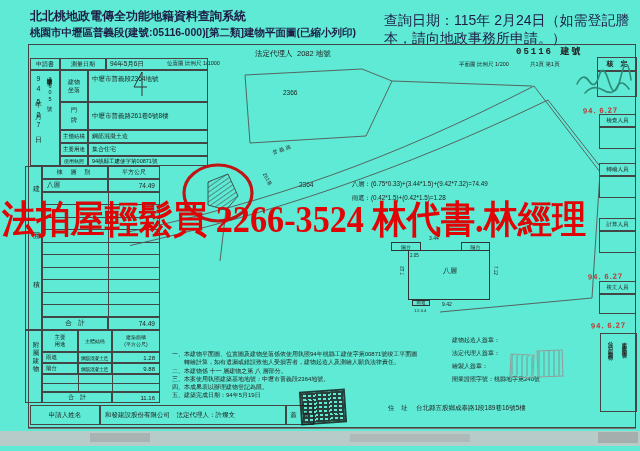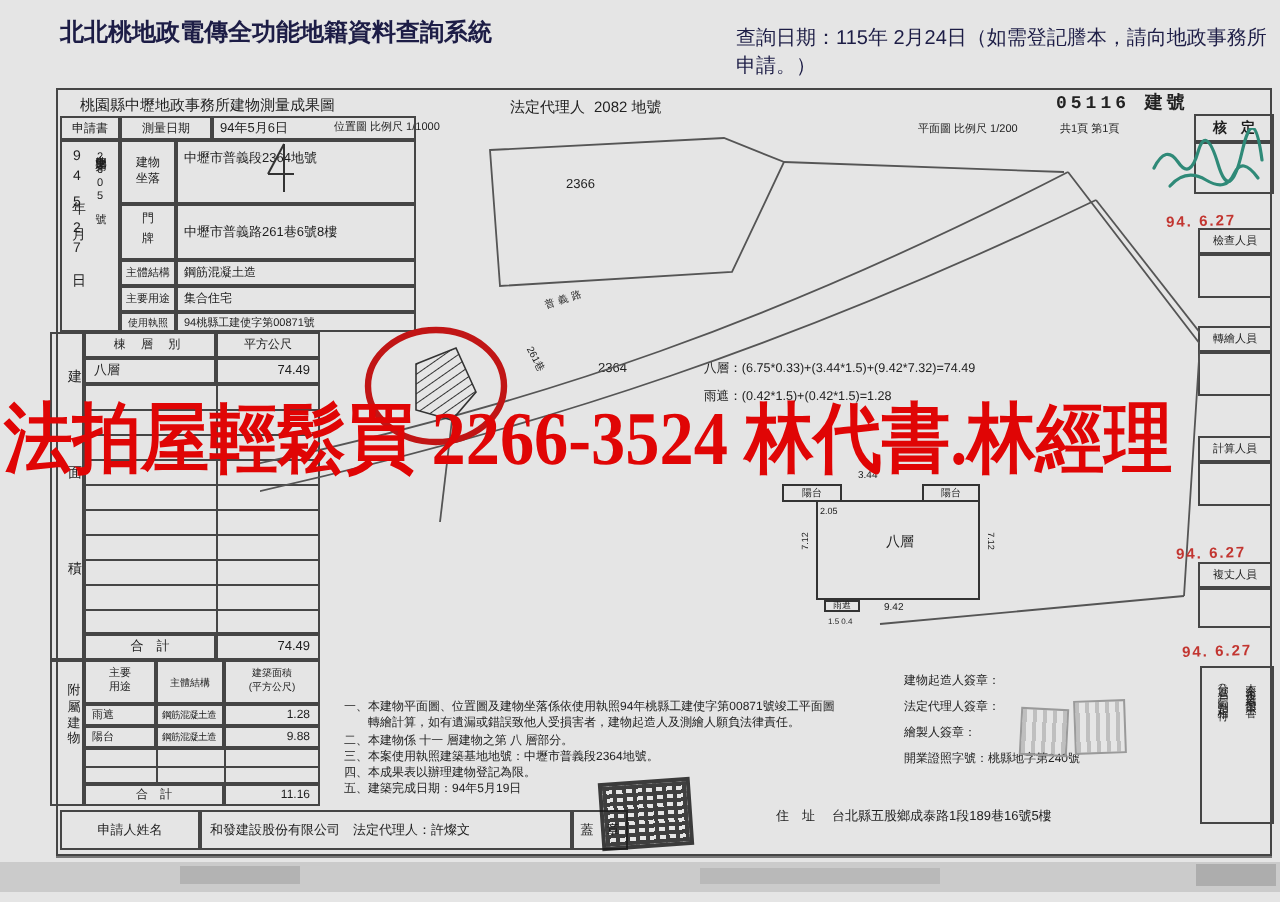--- a/index.html
+++ b/index.html
@@ -1,16 +1,16 @@
 <!DOCTYPE html>
 <html><head>
 <meta charset="utf-8">
 <style>
   html,body{margin:0;padding:0;background:#fff;}
-  #page{position:relative;width:640px;height:451px;background:#e5e5e5;overflow:hidden;
+  #page{position:relative;width:640px;height:451px;background:#5eead4;overflow:hidden;
         font-family:"Liberation Sans","DejaVu Sans",sans-serif;color:#1d1d1d;}
   .abs{position:absolute;}
   .bx{position:absolute;border:1px solid #454545;box-sizing:border-box;}
   .cellc{display:flex;align-items:center;justify-content:center;text-align:center;}
   .celll{display:flex;align-items:center;}
   .cellr{display:flex;align-items:center;justify-content:flex-end;}
   .prel{white-space:pre-line;}
   .vert{writing-mode:vertical-rl;text-orientation:upright;}
   .navy{color:#1d1d46;}
   .scan{color:#222;}
@@ -28,28 +28,28 @@
                         repeating-linear-gradient(90deg,#1b1b1b 0 2px,transparent 2px 5px);}
   .emptyrows{position:absolute;background:repeating-linear-gradient(to bottom,transparent 0 11.5px,#454545 11.5px 12.5px);}
   #grayband{position:absolute;left:0;top:431px;width:640px;height:15px;background:#c7c7c7;opacity:.85;z-index:2;}
 </style>
 </head>
 <body>
 
 <div id="page">
 
   <div class="abs navy" style="left:30px;top:8px;font-size:12px;font-weight:bold;">北北桃地政電傳全功能地籍資料查詢系統</div>
-  <div class="abs navy" style="left:368px;top:12px;font-size:10px;">查詢日期：115年 2月24日（如需登記謄本，請向地政事務所申請。）</div>
+  <div class="abs navy" style="left:384px;top:12px;font-size:14px;">查詢日期：115年 2月24日（如需登記謄本，請向地政事務所申請。）</div>
+  <div class="abs navy" style="left:30px;top:26px;font-size:10.5px;font-weight:bold;">桃園市中壢區普義段(建號:05116-000)[第二類]建物平面圖(已縮小列印)</div>
 
   <div class="bx" style="left:28px;top:44px;width:608px;height:384px;border-width:1px;"></div>
 
-  <div class="abs scan" style="left:40px;top:48px;font-size:7.5px;">桃園縣中壢地政事務所建物測量成果圖</div>
   <div class="abs scan" style="left:255px;top:49px;font-size:7.5px;">法定代理人</div>
   <div class="abs scan" style="left:297px;top:49px;font-size:7.5px;">2082 地號</div>
-  <div class="abs scan" style="left:528px;top:45px;font-size:9px;font-weight:bold;letter-spacing:2px;font-family:'Liberation Mono','DejaVu Sans Mono',monospace;">05116 建號</div>
+  <div class="abs scan" style="left:516px;top:45px;font-size:9px;font-weight:bold;letter-spacing:2px;font-family:'Liberation Mono','DejaVu Sans Mono',monospace;">05116 建號</div>
 
   <div class="abs scan" style="left:167px;top:60px;font-size:5.5px;">位置圖 比例尺 1/1000</div>
   <div class="abs scan" style="left:459px;top:61px;font-size:5.5px;">平面圖 比例尺 1/200</div>
   <div class="abs scan" style="left:530px;top:61px;font-size:5.5px;">共1頁 第1頁</div>
 
   <svg class="abs" style="left:130px;top:56px;z-index:1;" width="470" height="290" viewBox="0 0 470 290">
     <defs>
       <pattern id="h" width="4" height="4" patternTransform="rotate(55)" patternUnits="userSpaceOnUse">
         <line x1="0" y1="0" x2="0" y2="4" stroke="#333" stroke-width="1"></line>
       </pattern>

